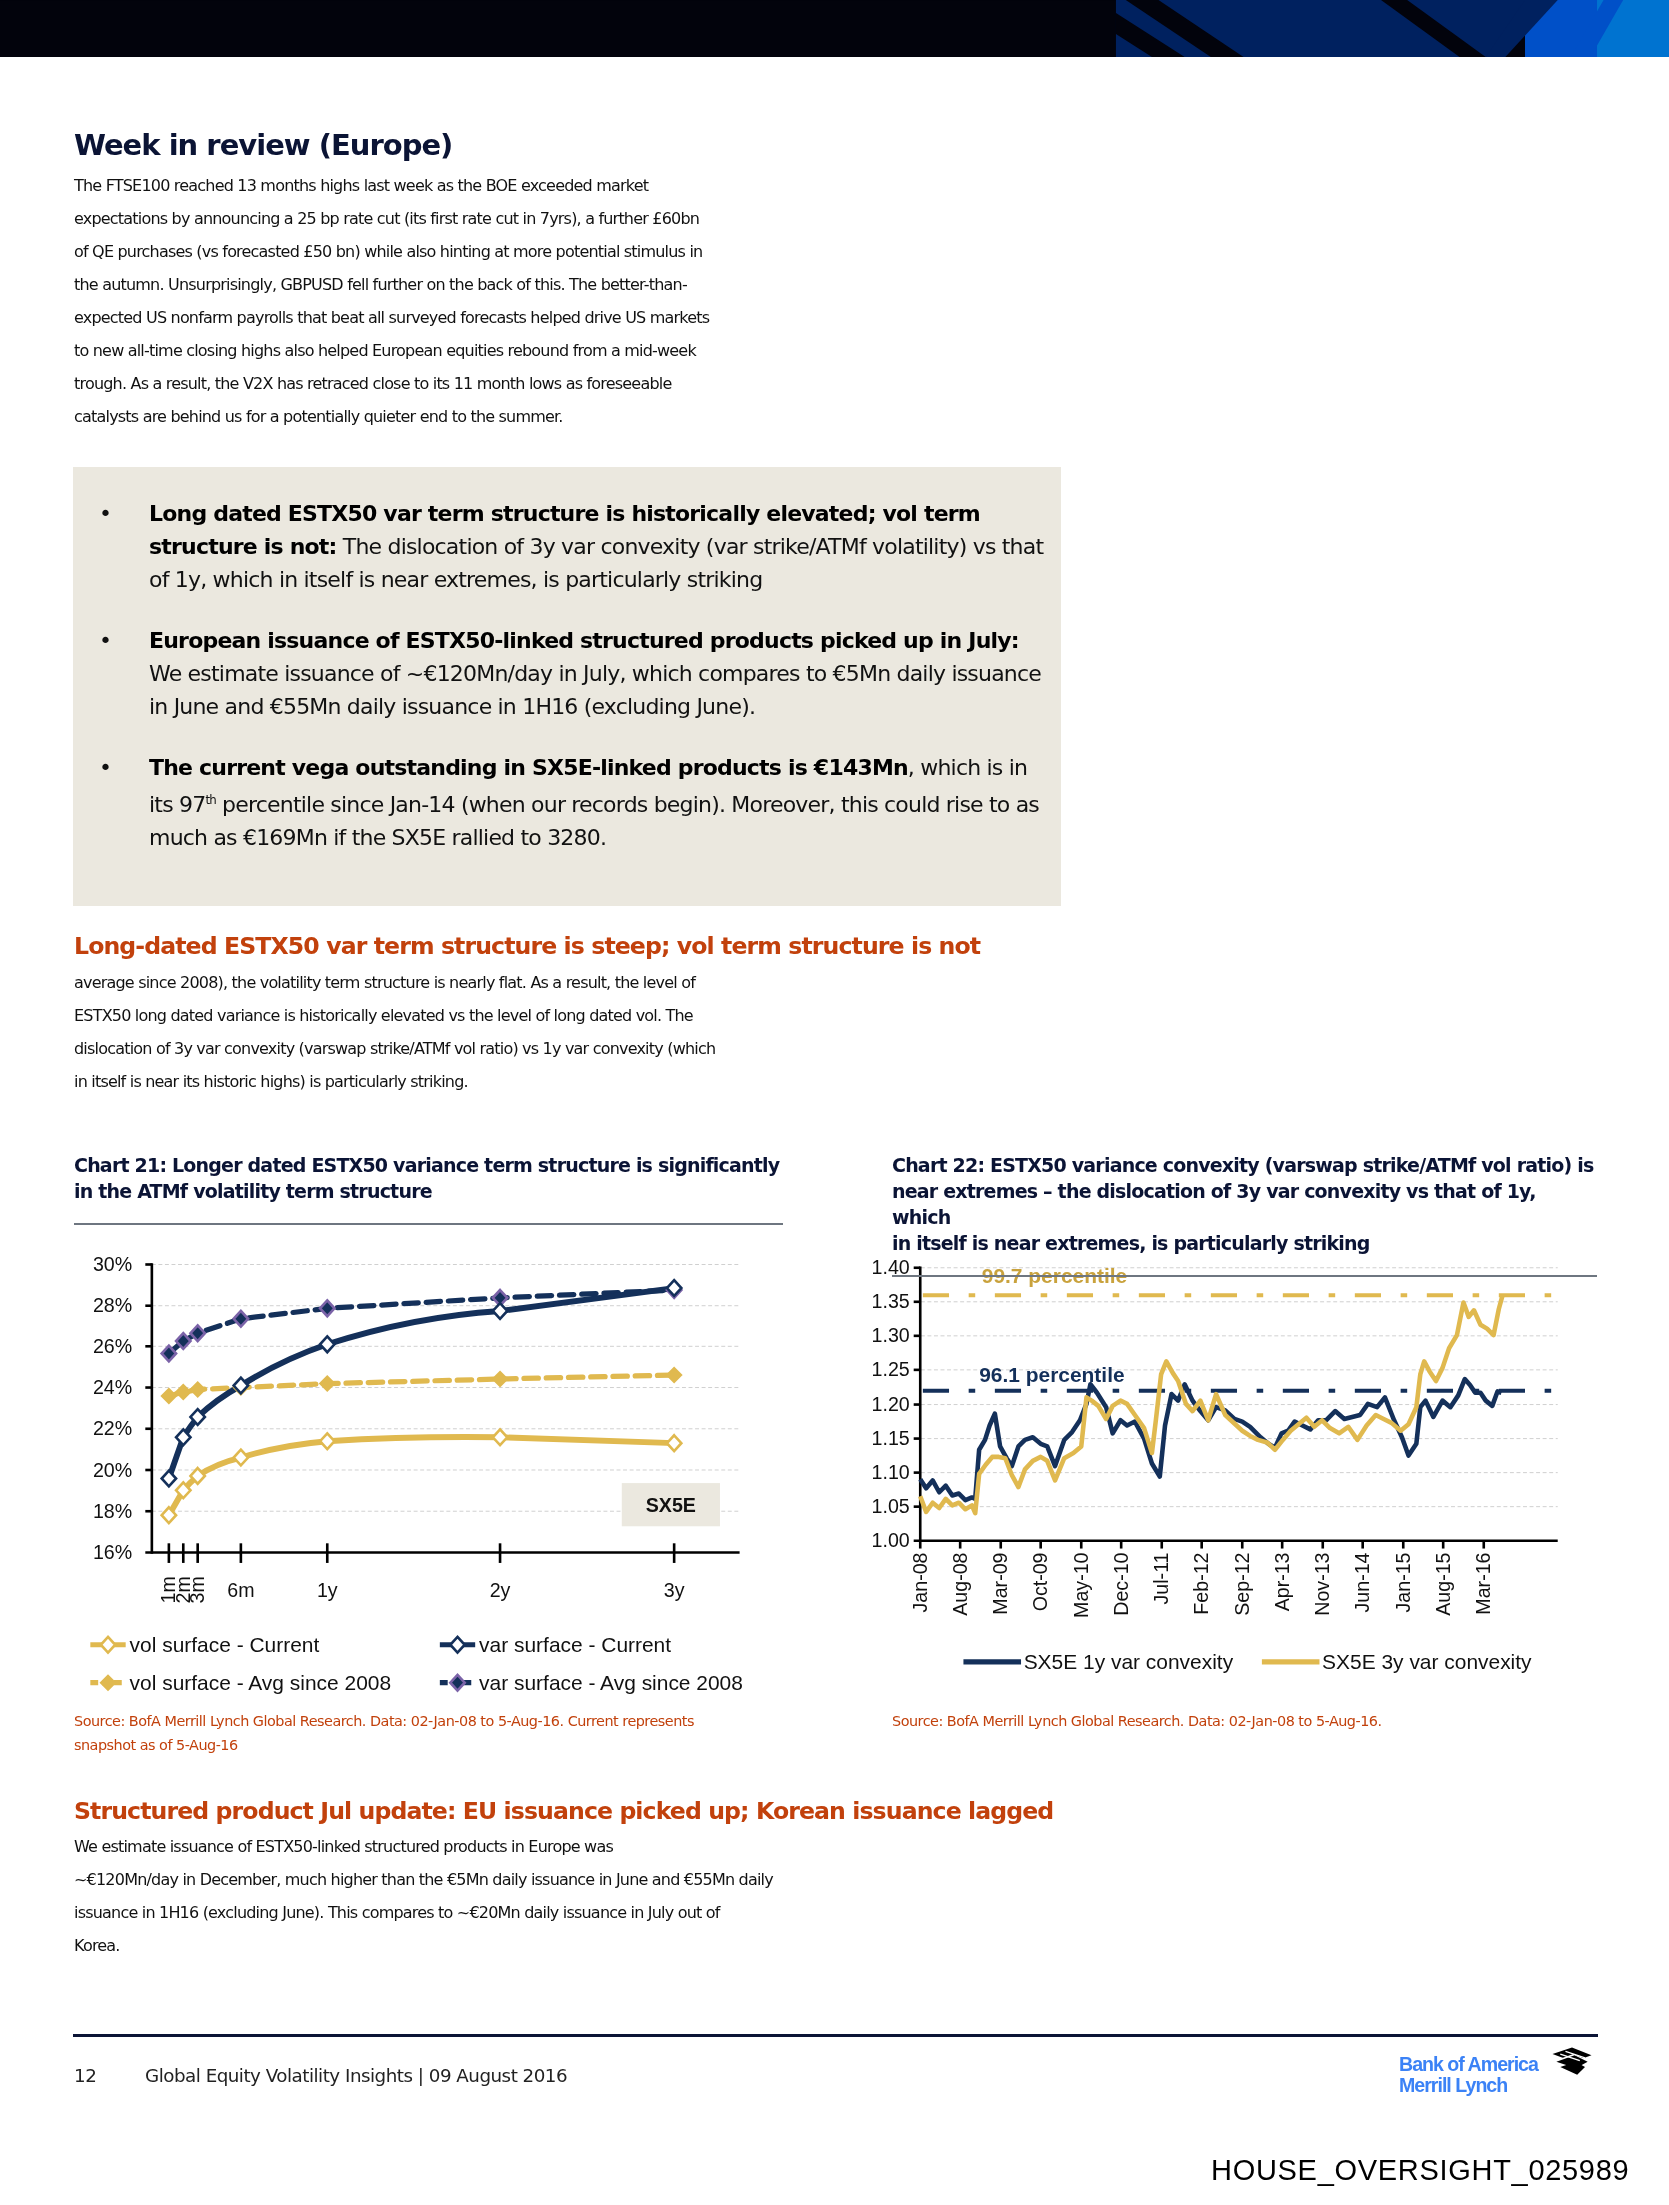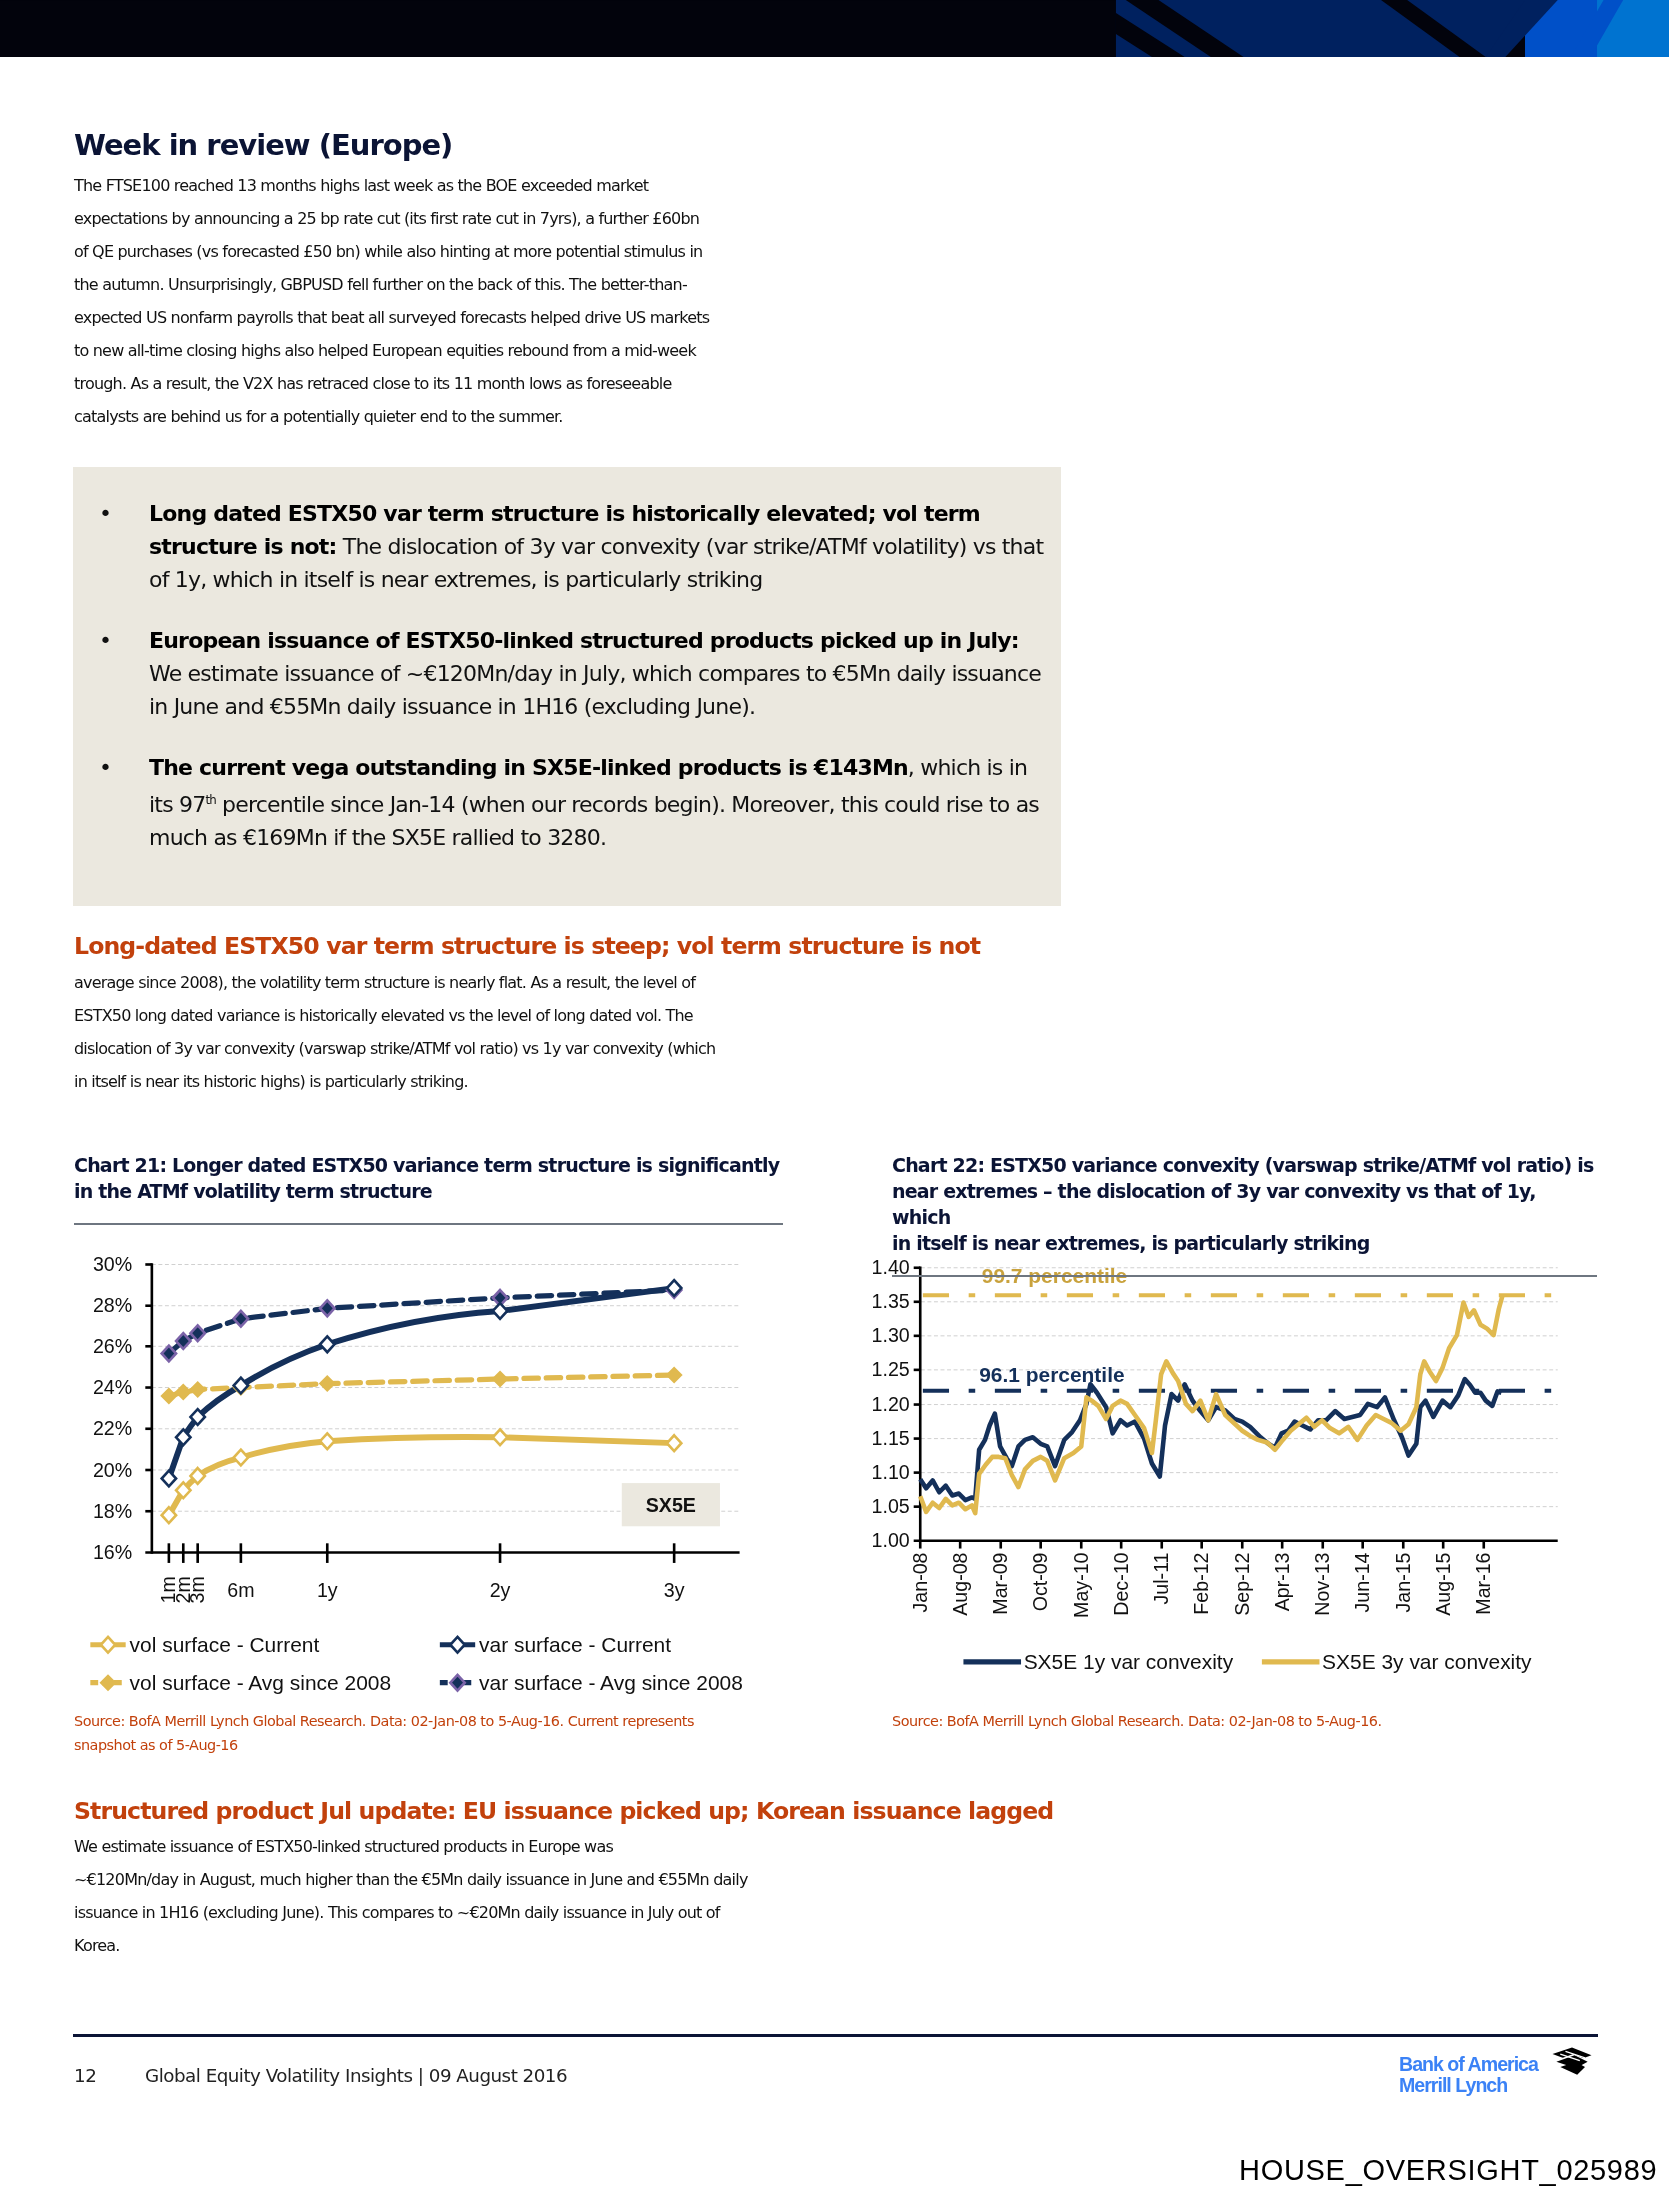--- a/index.html
+++ b/index.html
@@ -299,21 +299,21 @@
 <div class="abs chart-title" style="left:892px; top:1152px; width:705px;">
   <div>Chart 22: ESTX50 variance convexity (varswap strike/ATMf vol ratio) is</div>
   <div>near extremes – the dislocation of 3y var convexity vs that of 1y, which</div>
   <div>in itself is near extremes, is particularly striking</div>
 </div>
 <div class="abs source" style="left:892px; top:1710px; width:707px;">Source: BofA Merrill Lynch Global Research. Data: 02-Jan-08 to 5-Aug-16.</div>
 
 <div class="abs h2" style="left:74px; top:1797px;">Structured product Jul update: EU issuance picked up; Korean issuance lagged</div>
 <div class="abs body-text" style="left:74px; top:1830px; width:995px;">
   <div>We estimate issuance of ESTX50-linked structured products in Europe was</div>
-  <div>~€120Mn/day in August, much higher than the €5Mn daily issuance in June and €55Mn daily</div>
+  <div>~€120Mn/day in December, much higher than the €5Mn daily issuance in June and €55Mn daily</div>
   <div>issuance in 1H16 (excluding June). This compares to ~€20Mn daily issuance in July out of</div>
   <div>Korea.</div>
 </div>
 
 <div class="footer-rule"></div>
 <div class="abs footer-text" style="left:74px; top:2065px;">12</div>
 <div class="abs footer-text" style="left:145px; top:2065px;">Global Equity Volatility Insights | 09 August 2016</div>
 <div class="abs" style="left:1399px; top:2054px;">
   <div class="logo-text">Bank of America</div>
   <div class="logo-text">Merrill Lynch</div>
@@ -323,14 +323,14 @@
     <polygon points="10,12 40,2 70,14 42,24"></polygon>
     <polygon points="14,22 42,12 66,22 44,32" fill="#fff"></polygon>
     <polygon points="16,24 44,14 64,24 46,34"></polygon>
     <polygon points="22,32 46,24 60,32 48,44"></polygon>
   </g>
   <g stroke="#fff" stroke-width="2">
     <line x1="22" y1="12" x2="52" y2="22"></line>
     <line x1="30" y1="8" x2="60" y2="18"></line>
   </g>
 </svg>
-<div class="abs stamp" style="left:1211px; top:2154px;margin-left:28px;">HOUSE_OVERSIGHT_025989</div>
+<div class="abs stamp" style="left:1211px; top:2154px;">HOUSE_OVERSIGHT_025989</div>
 
 
 </body></html>

